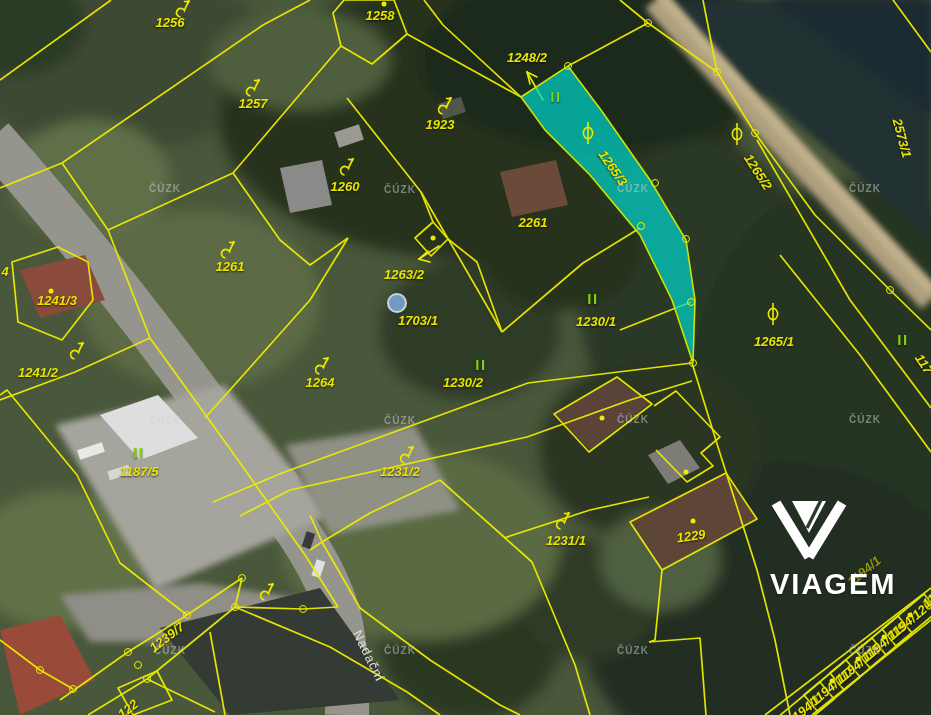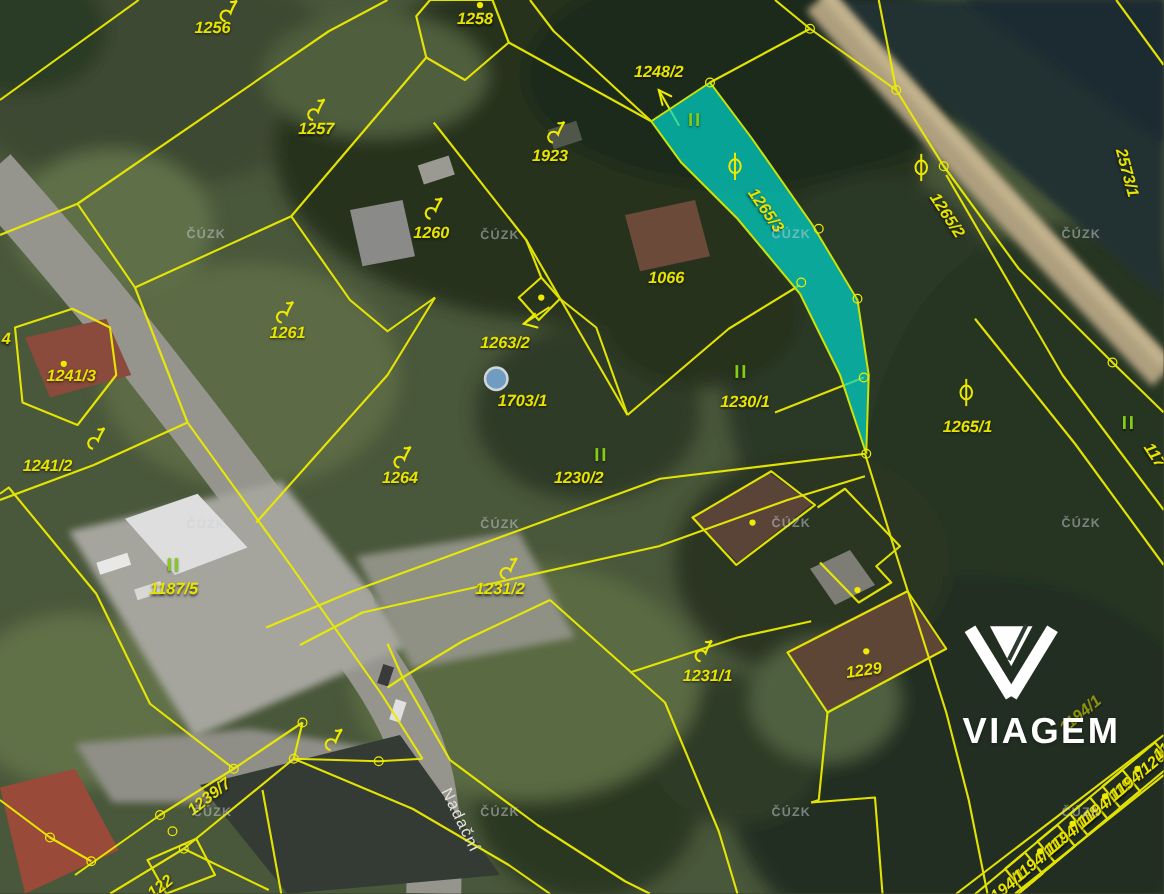--- a/index.html
+++ b/index.html
@@ -171,21 +171,21 @@
   <div id="overlay">
       <div class="plabel" style="left: 170px; top: 22px; transform: translate(-50%, -50%) rotate(0deg); position: absolute;">1256</div>
       <div class="plabel" style="left: 380px; top: 15px; transform: translate(-50%, -50%) rotate(0deg); position: absolute;">1258</div>
       <div class="plabel" style="left: 253px; top: 103px; transform: translate(-50%, -50%) rotate(0deg); position: absolute;">1257</div>
       <div class="plabel" style="left: 527px; top: 57px; transform: translate(-50%, -50%) rotate(0deg); position: absolute;">1248/2</div>
       <div class="plabel" style="left: 440px; top: 124px; transform: translate(-50%, -50%) rotate(0deg); position: absolute;">1923</div>
       <div class="plabel" style="left: 902px; top: 138px; transform: translate(-50%, -50%) rotate(75deg); position: absolute;">2573/1</div>
       <div class="plabel" style="left: 758px; top: 172px; transform: translate(-50%, -50%) rotate(57deg); position: absolute;">1265/2</div>
       <div class="plabel" style="left: 613px; top: 168px; transform: translate(-50%, -50%) rotate(55deg); position: absolute;">1265/3</div>
       <div class="plabel" style="left: 345px; top: 186px; transform: translate(-50%, -50%) rotate(0deg); position: absolute;">1260</div>
-      <div class="plabel" style="left: 533px; top: 222px; transform: translate(-50%, -50%) rotate(0deg); position: absolute;">1066</div>
+      <div class="plabel" style="left: 533px; top: 222px; transform: translate(-50%, -50%) rotate(0deg); position: absolute;">2261</div>
       <div class="plabel" style="left: 230px; top: 266px; transform: translate(-50%, -50%) rotate(0deg); position: absolute;">1261</div>
       <div class="plabel" style="left: 404px; top: 274px; transform: translate(-50%, -50%) rotate(0deg); position: absolute;">1263/2</div>
       <div class="plabel" style="left: 57px; top: 300px; transform: translate(-50%, -50%) rotate(0deg); position: absolute;">1241/3</div>
       <div class="plabel" style="left: 5px; top: 271px; transform: translate(-50%, -50%) rotate(0deg); position: absolute;">4</div>
       <div class="plabel" style="left: 418px; top: 320px; transform: translate(-50%, -50%) rotate(0deg); position: absolute;">1703/1</div>
       <div class="plabel" style="left: 596px; top: 321px; transform: translate(-50%, -50%) rotate(0deg); position: absolute;">1230/1</div>
       <div class="plabel" style="left: 774px; top: 341px; transform: translate(-50%, -50%) rotate(0deg); position: absolute;">1265/1</div>
       <div class="plabel" style="left: 38px; top: 372px; transform: translate(-50%, -50%) rotate(0deg); position: absolute;">1241/2</div>
       <div class="plabel" style="left: 320px; top: 382px; transform: translate(-50%, -50%) rotate(0deg); position: absolute;">1264</div>
       <div class="plabel" style="left: 463px; top: 382px; transform: translate(-50%, -50%) rotate(0deg); position: absolute;">1230/2</div>

